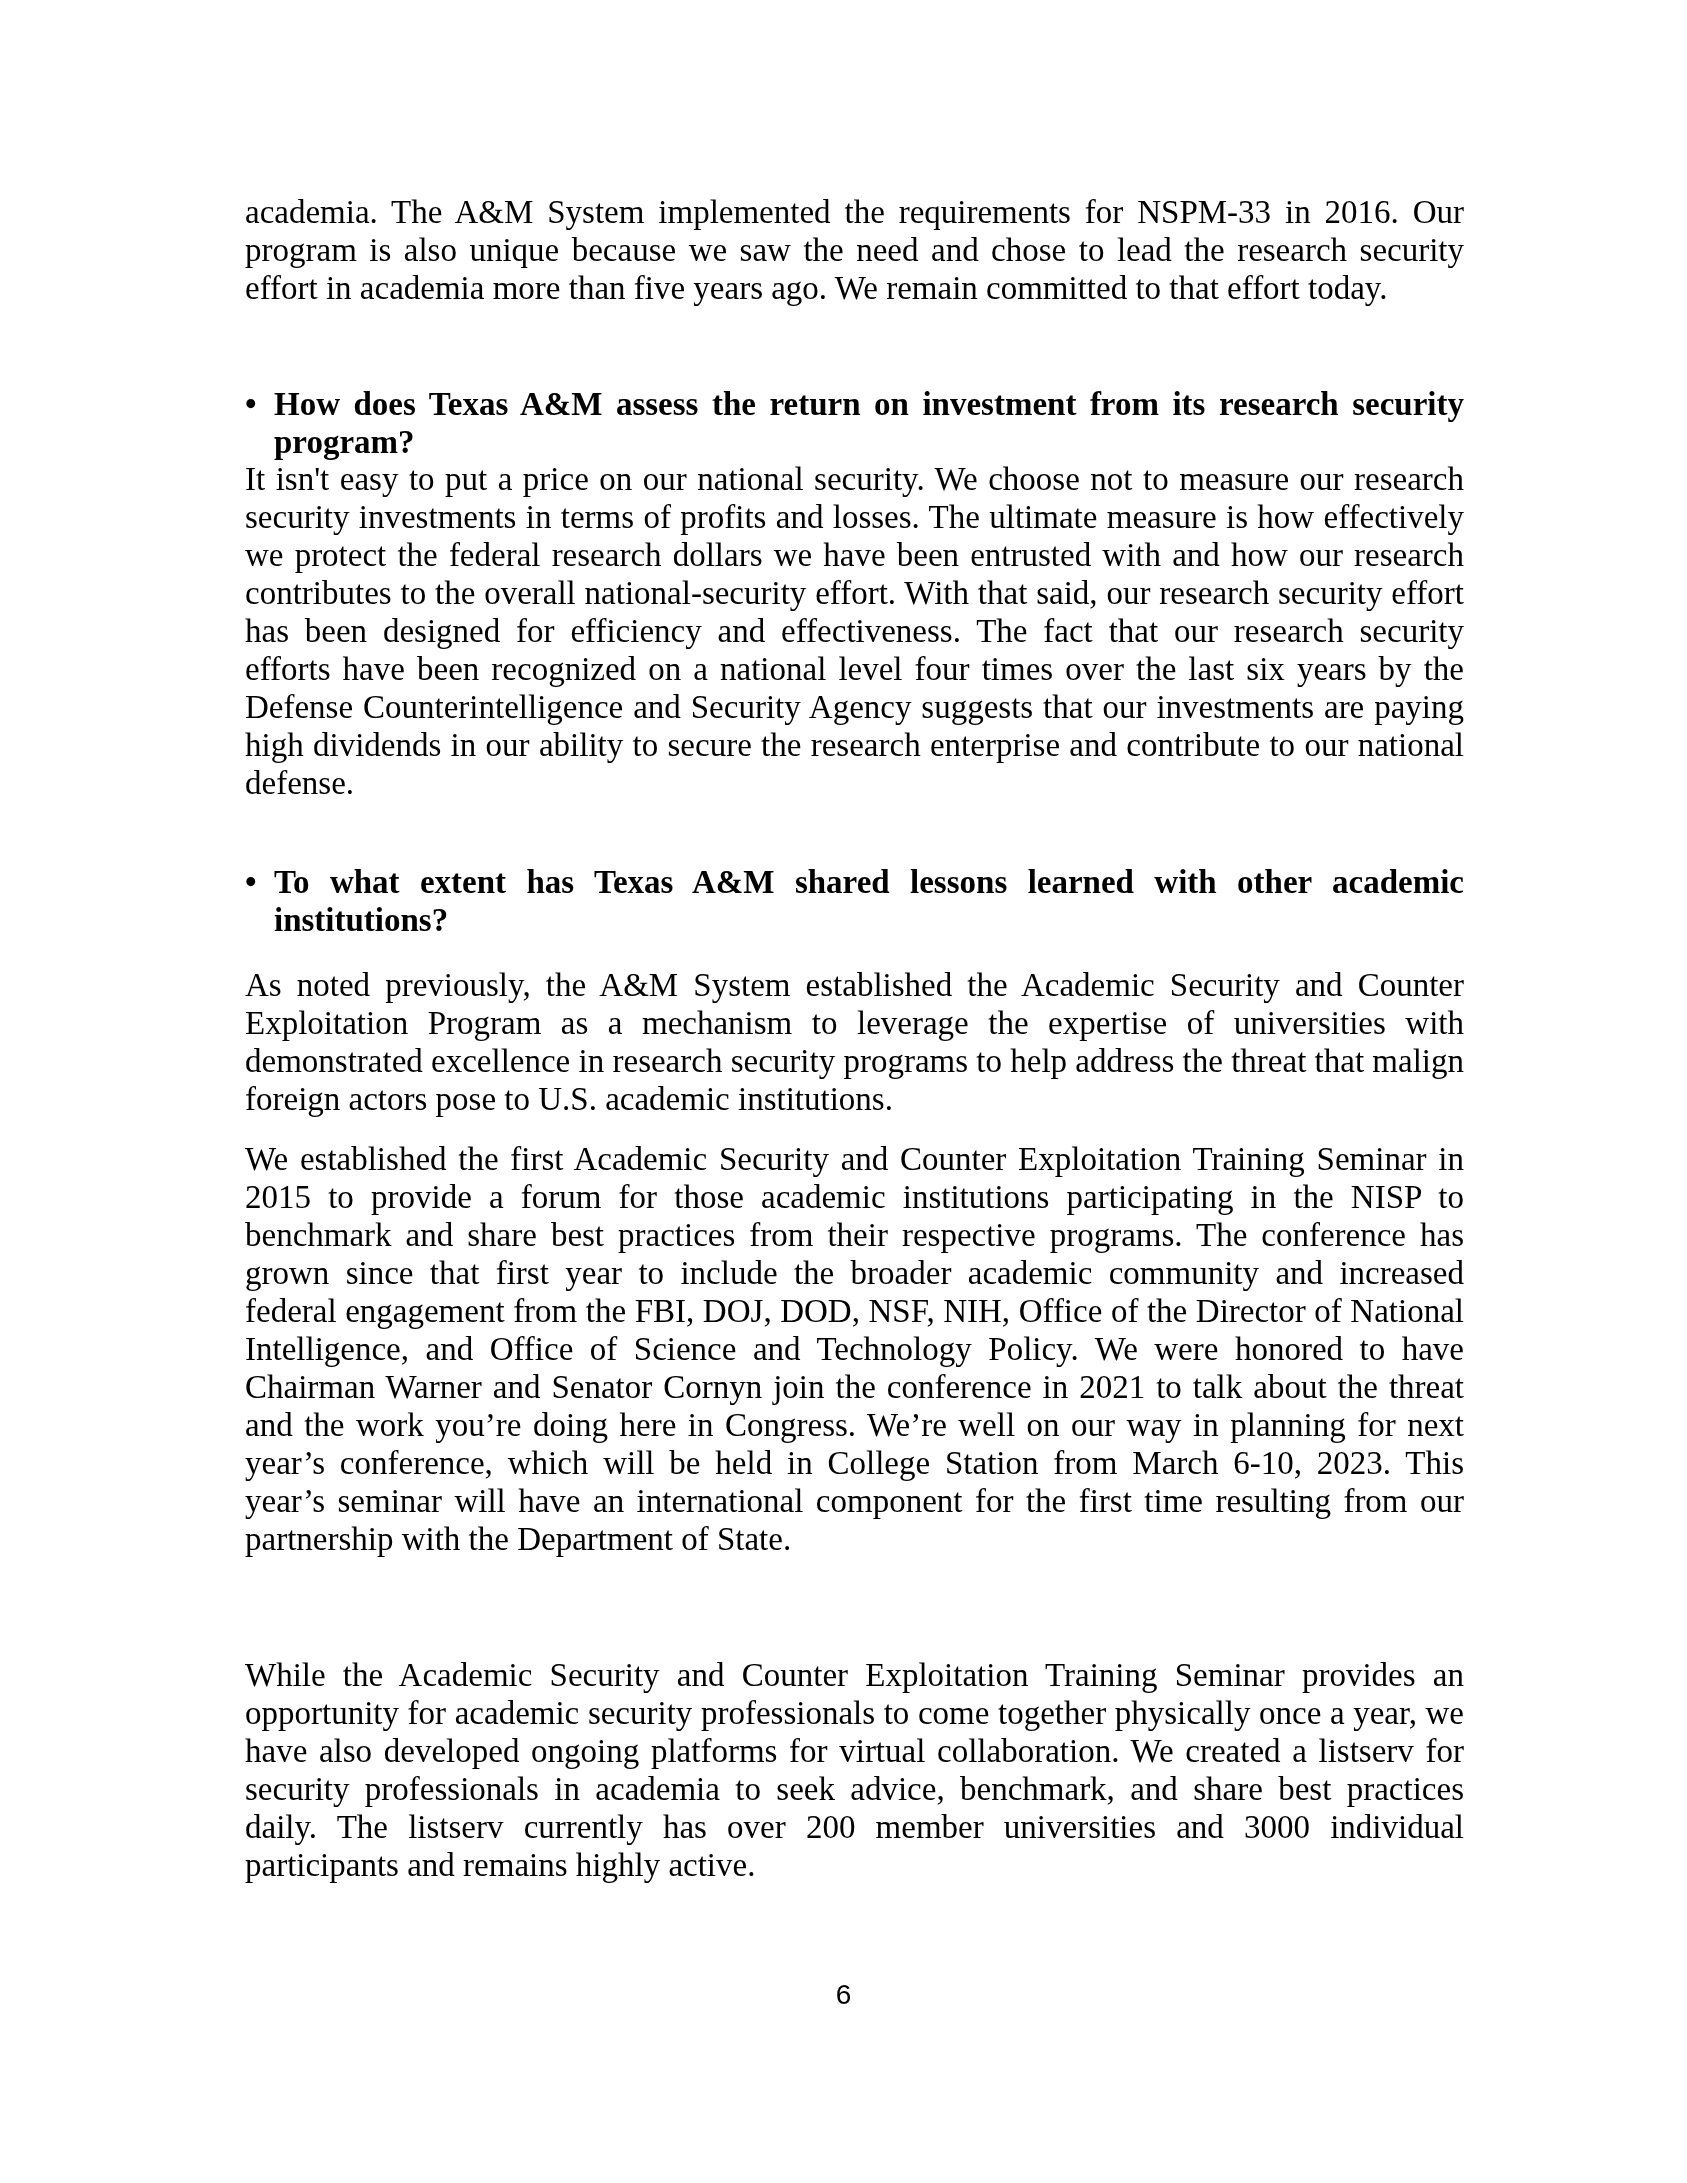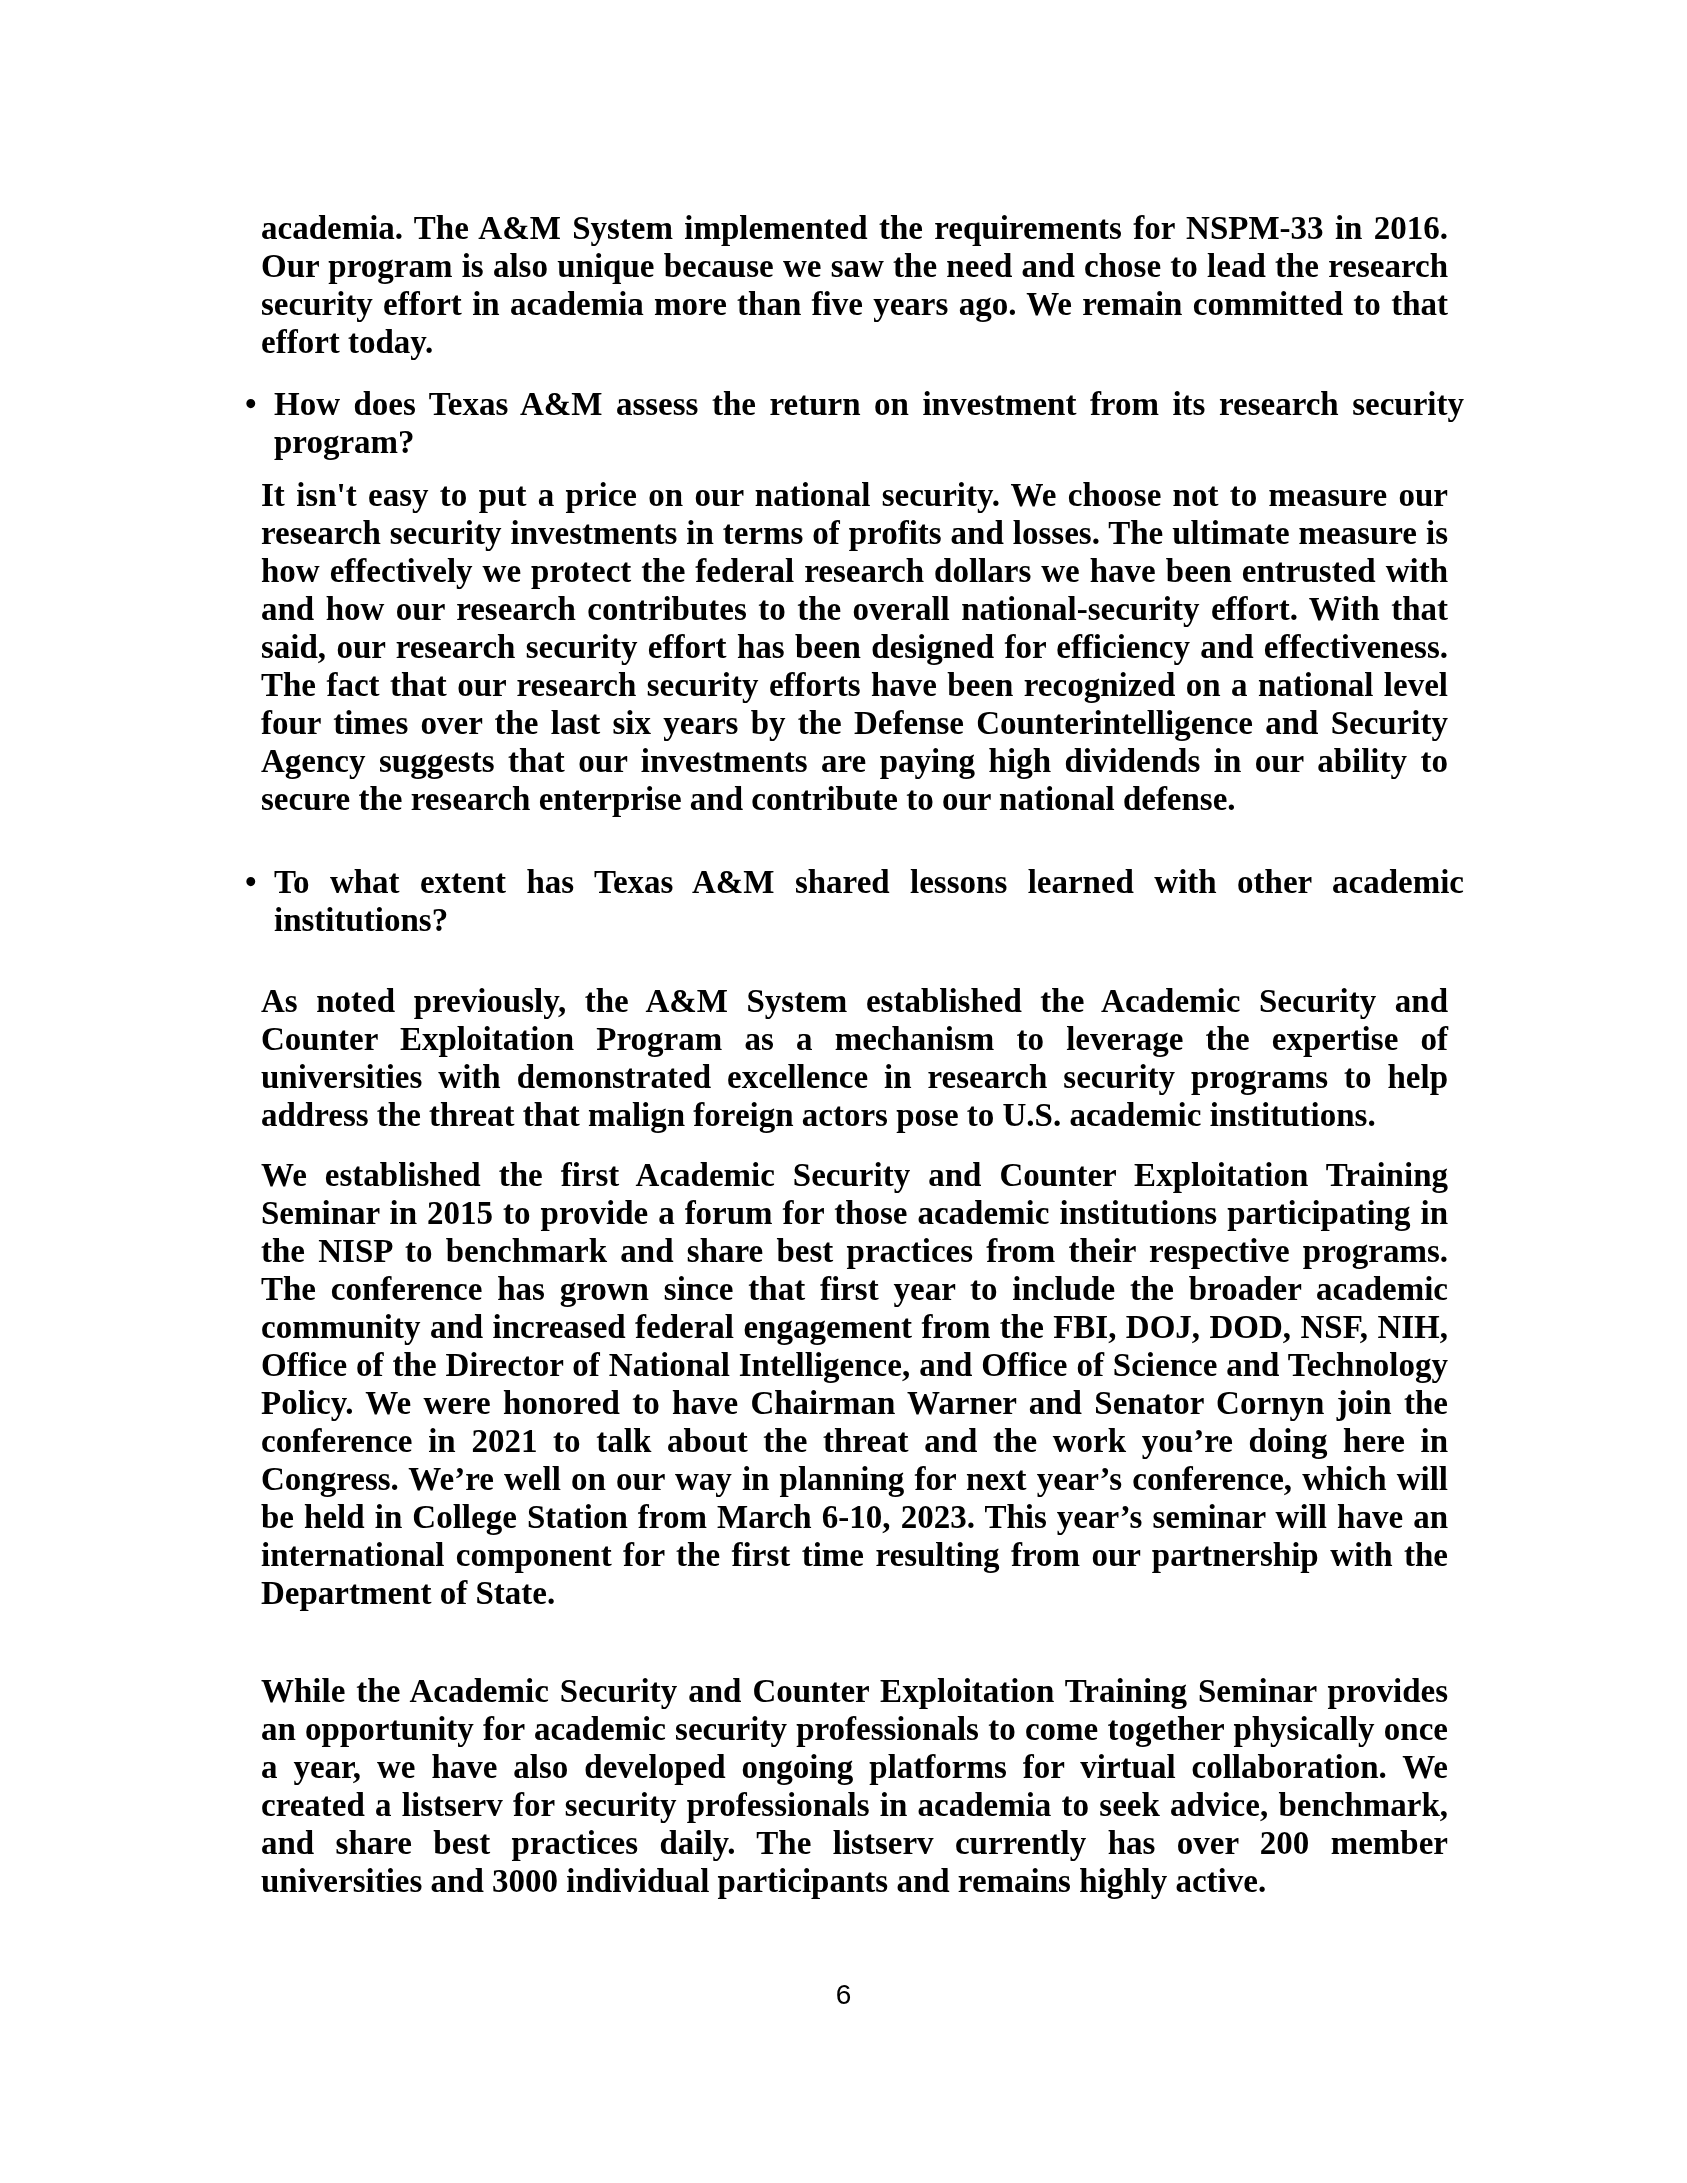--- a/index.html
+++ b/index.html
@@ -5,21 +5,21 @@
   html, body { margin: 0; padding: 0; background: #ffffff; }
   body { width: 1687px; height: 2183px; position: relative; overflow: hidden; }
   .page {
     position: absolute; left: 0; top: 0; width: 1687px; height: 2183px; background: #fff;
     font-family: "Liberation Serif", "DejaVu Serif", serif; color: #000;
   }
   .block {
     position: absolute; left: 245px; width: 1219px;
     font-size: 33px; line-height: 38px; text-align: justify;
   }
-  .para { margin: 16px; font-weight: bold; }
+  .para { margin: 0; }
   .q {
     position: absolute; left: 245px; width: 1219px;
     font-size: 33px; line-height: 38px; font-weight: bold;
   }
   .q .bullet {
     position: absolute; left: 0; top: 0; width: 50px; font-weight: bold;
   }
   .q .qtext {
     margin-left: 29px; display: block; text-align: justify;
   }

